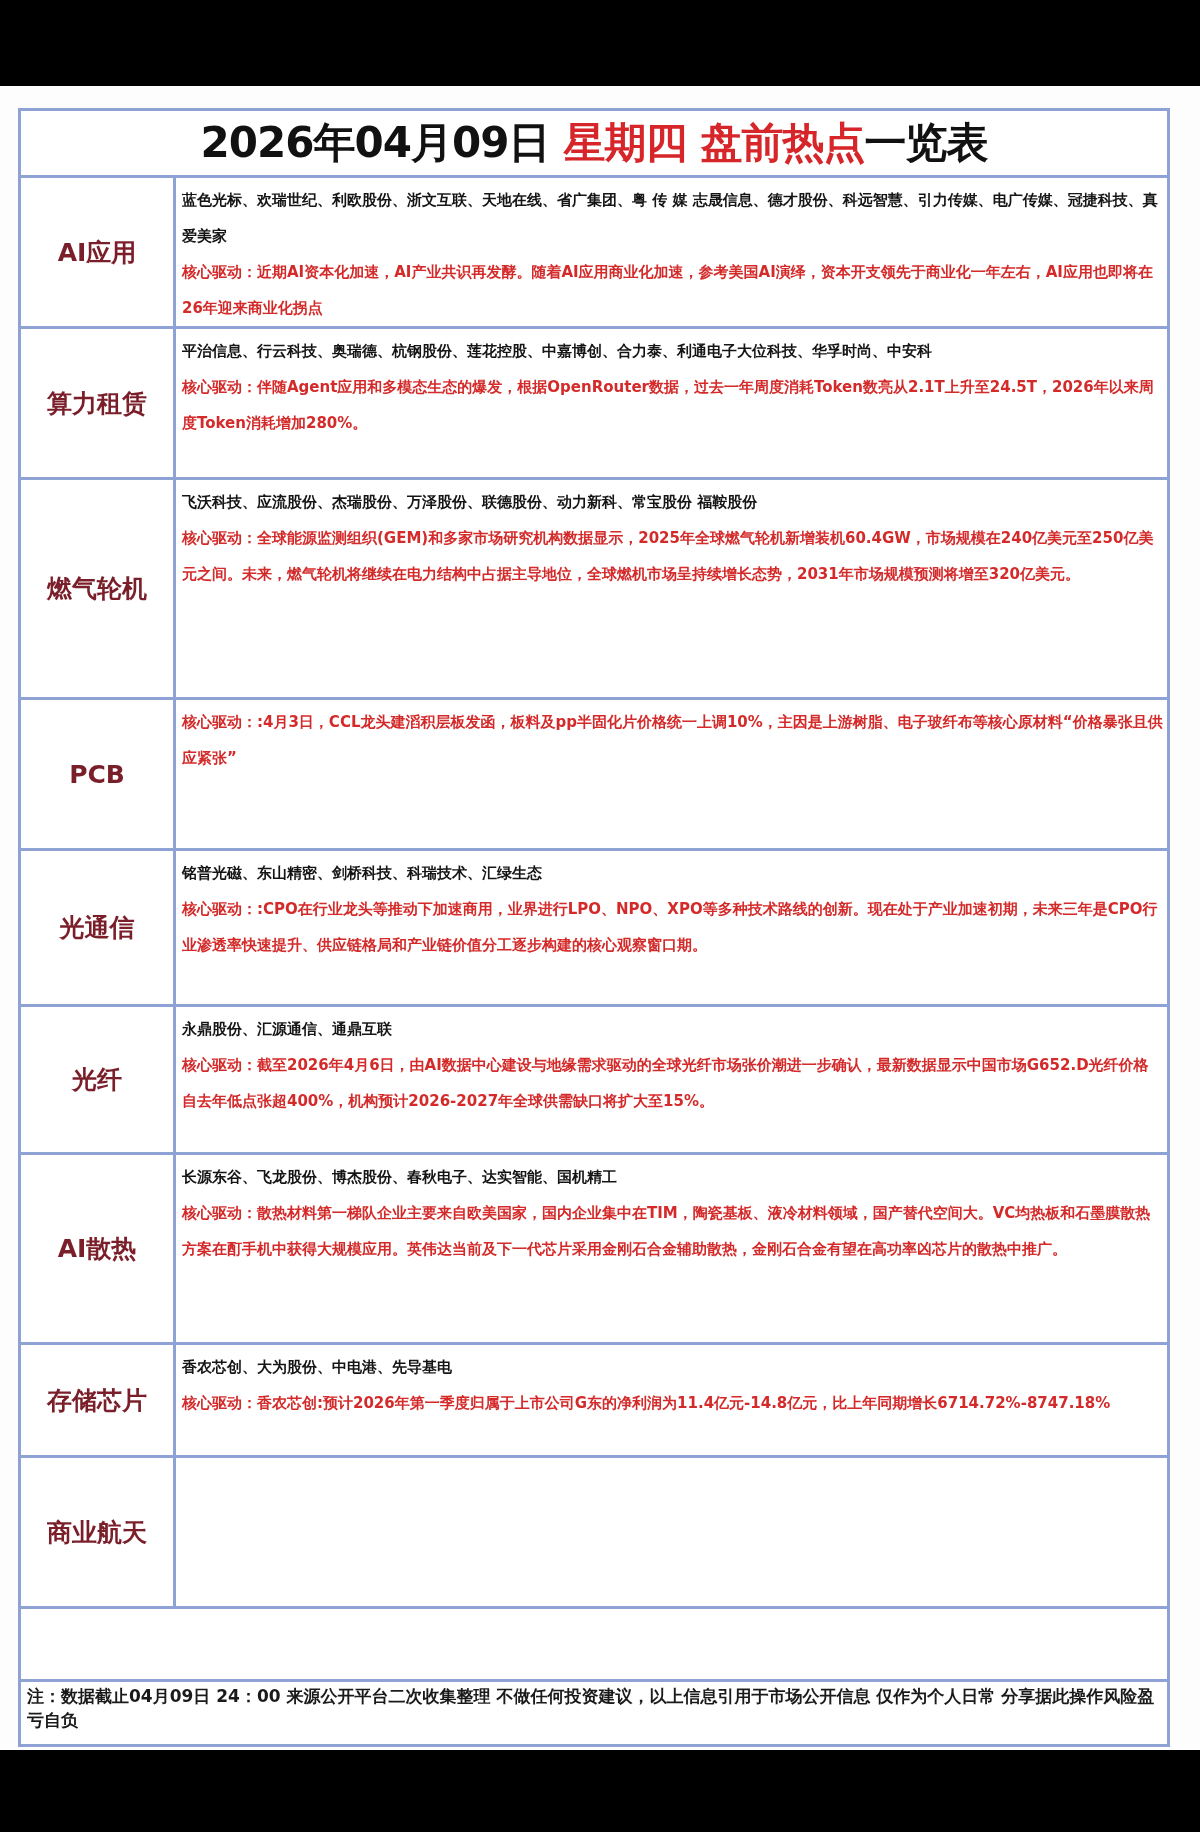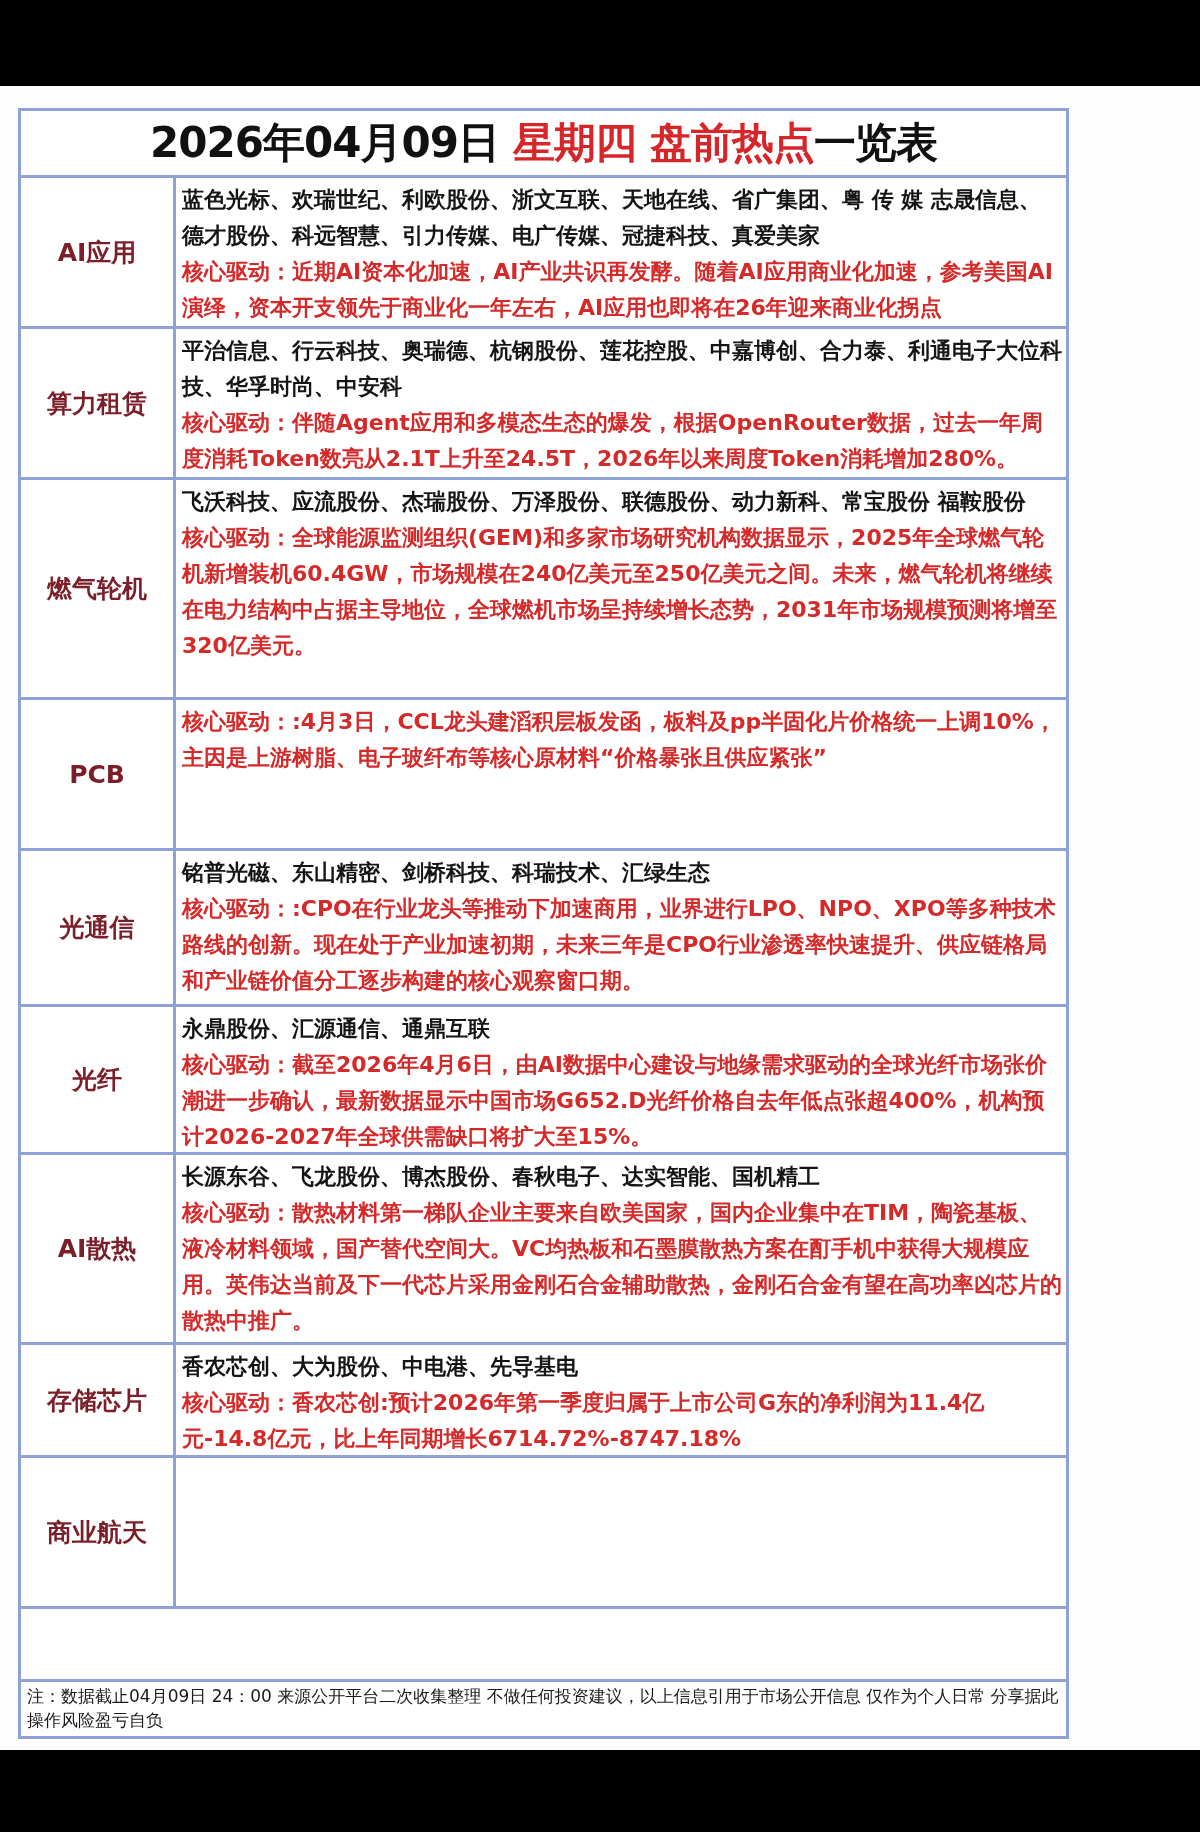--- a/index.html
+++ b/index.html
@@ -6,46 +6,46 @@
   body {
     width: 1200px; height: 1832px; background: #000;
     font-family: "DejaVu Sans", "Liberation Sans", sans-serif;
     position: relative; overflow: hidden;
   }
   .page {
     position: absolute; left: 0; top: 86px; width: 1200px; height: 1664px;
     background: #fdfdfd;
   }
   .sheet {
-    position: absolute; left: 18px; top: 22px; width: 1051px;
+    position: absolute; left: 18px; top: 22px; width: 1152px;
     border: 3px solid #8ea2d6; box-sizing: border-box; background: #fff;
   }
   .title-row {
     height: 64px; border-bottom: 3px solid #8ea2d6;
     display: flex; align-items: center; justify-content: center;
     font-size: 42px; font-weight: bold; color: #111; letter-spacing: -1px;
   }
   .title-row .red { color: #d7262a; margin-left: 14px; }
   .row { display: flex; border-bottom: 3px solid #8ea2d6; }
   .cat {
     width: 152px; flex: 0 0 152px; border-right: 3px solid #8ea2d6;
     display: flex; align-items: center; justify-content: center;
     font-size: 25px; font-weight: bold; color: #7a1f2a;
   }
   .body { flex: 1; padding: 4px 4px 4px 6px; }
-  .stocks, .driver { font-size: 22px; line-height: 36px; font-weight: bold; }
+  .stocks, .driver { font-size: 15px; line-height: 36px; font-weight: bold; }
   .stocks { color: #151515; }
   .driver { color: #d42a2a; }
   .r1 { height: 148px; } .r2 { height: 148px; } .r3 { height: 217px; }
   .r4 { height: 148px; } .r5 { height: 153px; } .r6 { height: 145px; }
   .r7 { height: 187px; } .r8 { height: 110px; } .r9 { height: 148px; }
   .r10 { height: 70px; }
   .note {
-    padding: 2px 6px 4px 6px; font-size: 17px; line-height: 24px;
-    font-weight: normal; color: #1a1a1a;
+    padding: 2px 6px 12px 6px; font-size: 17px; line-height: 24px;
+    font-weight: bold; color: #1a1a1a;
   }
 </style>
 </head>
 <body>
 
 <div class="page">
   <div class="sheet">
     <div class="title-row">
       <span>2026年04月09日</span>
       <span class="red">星期四</span>

